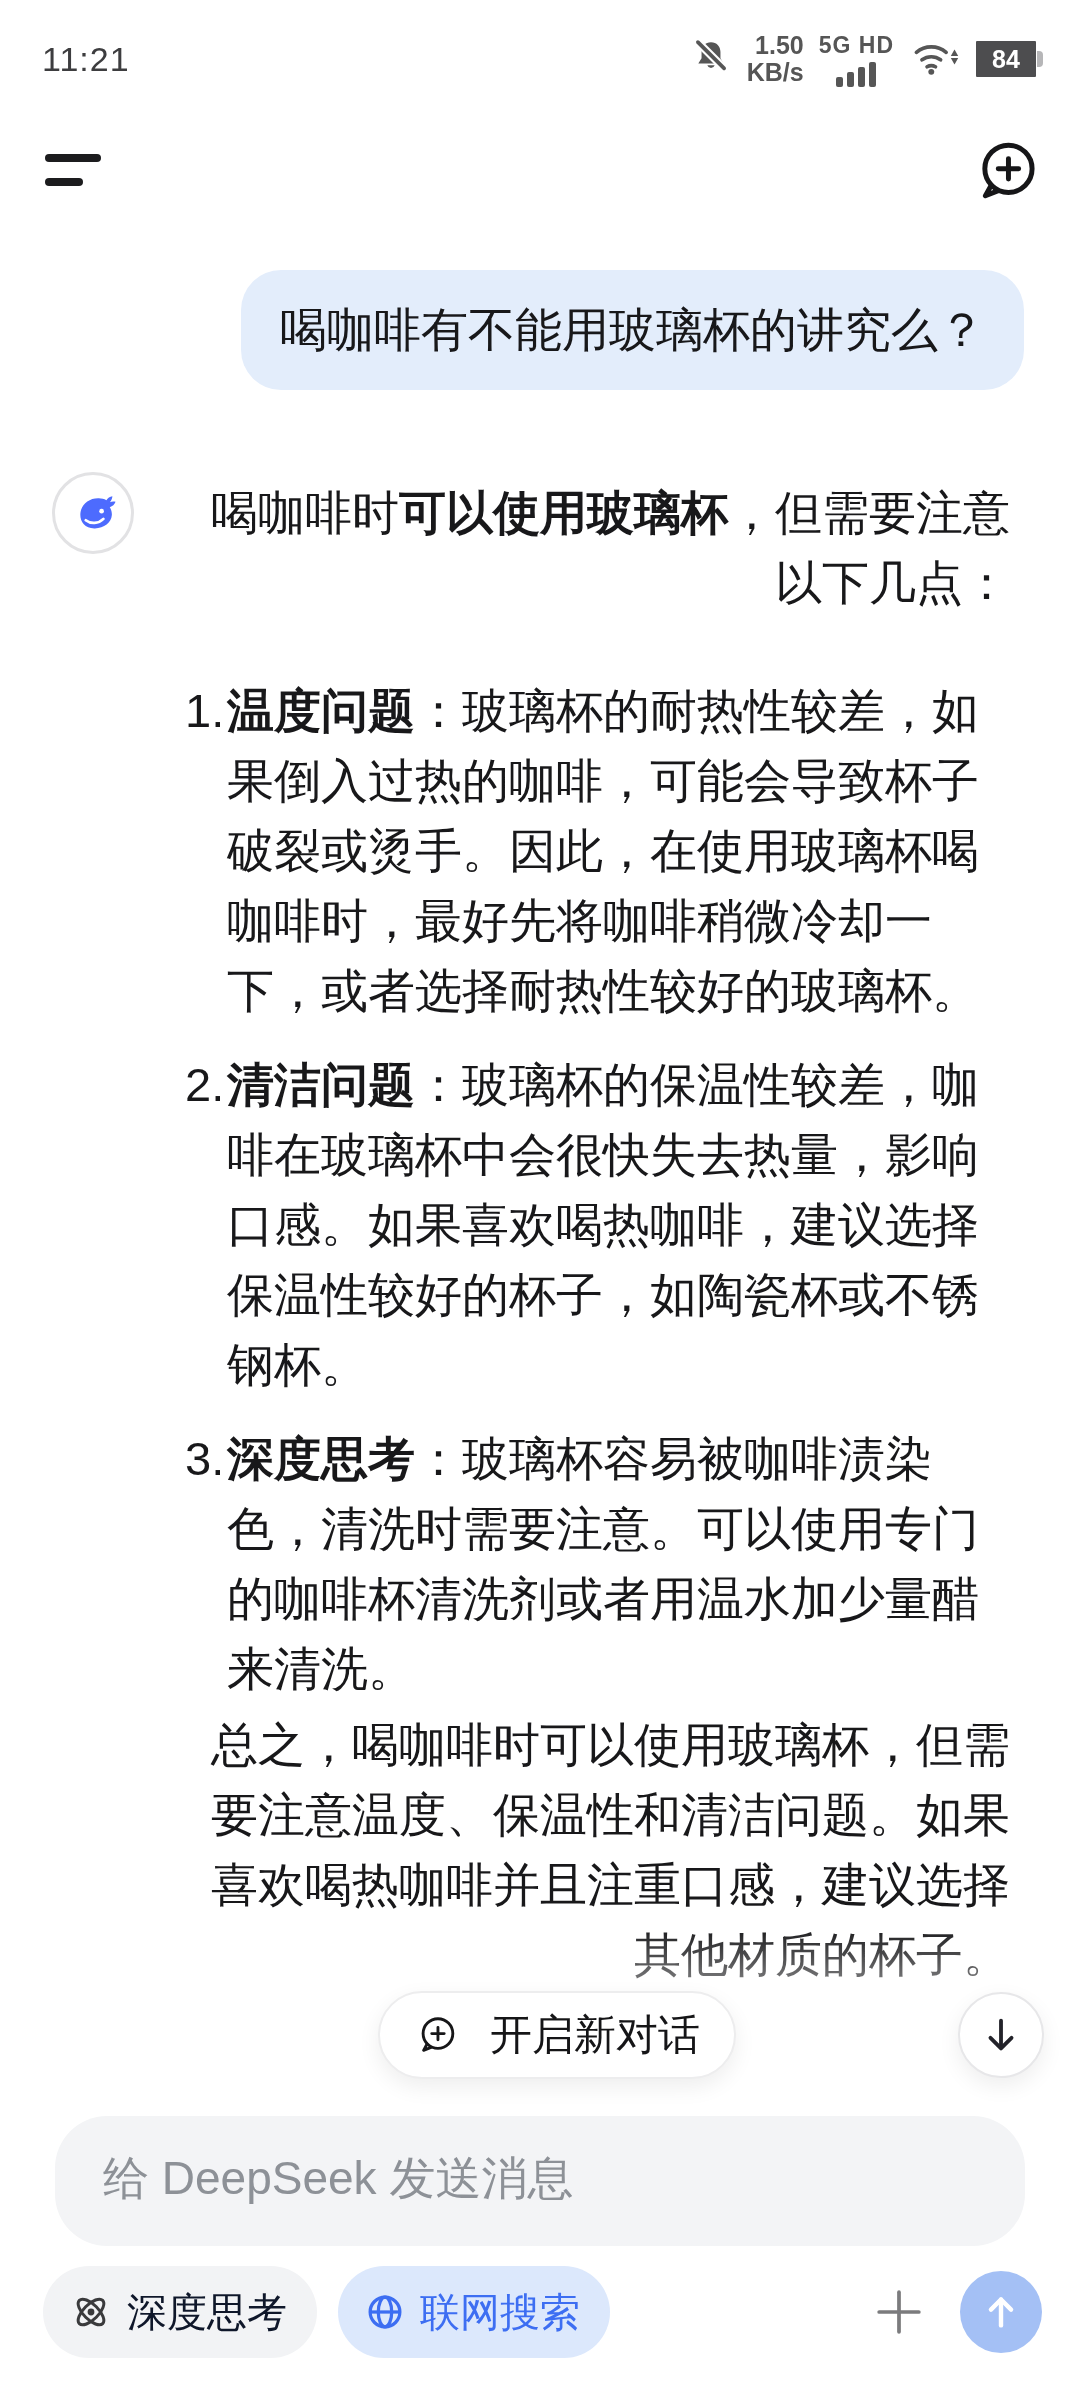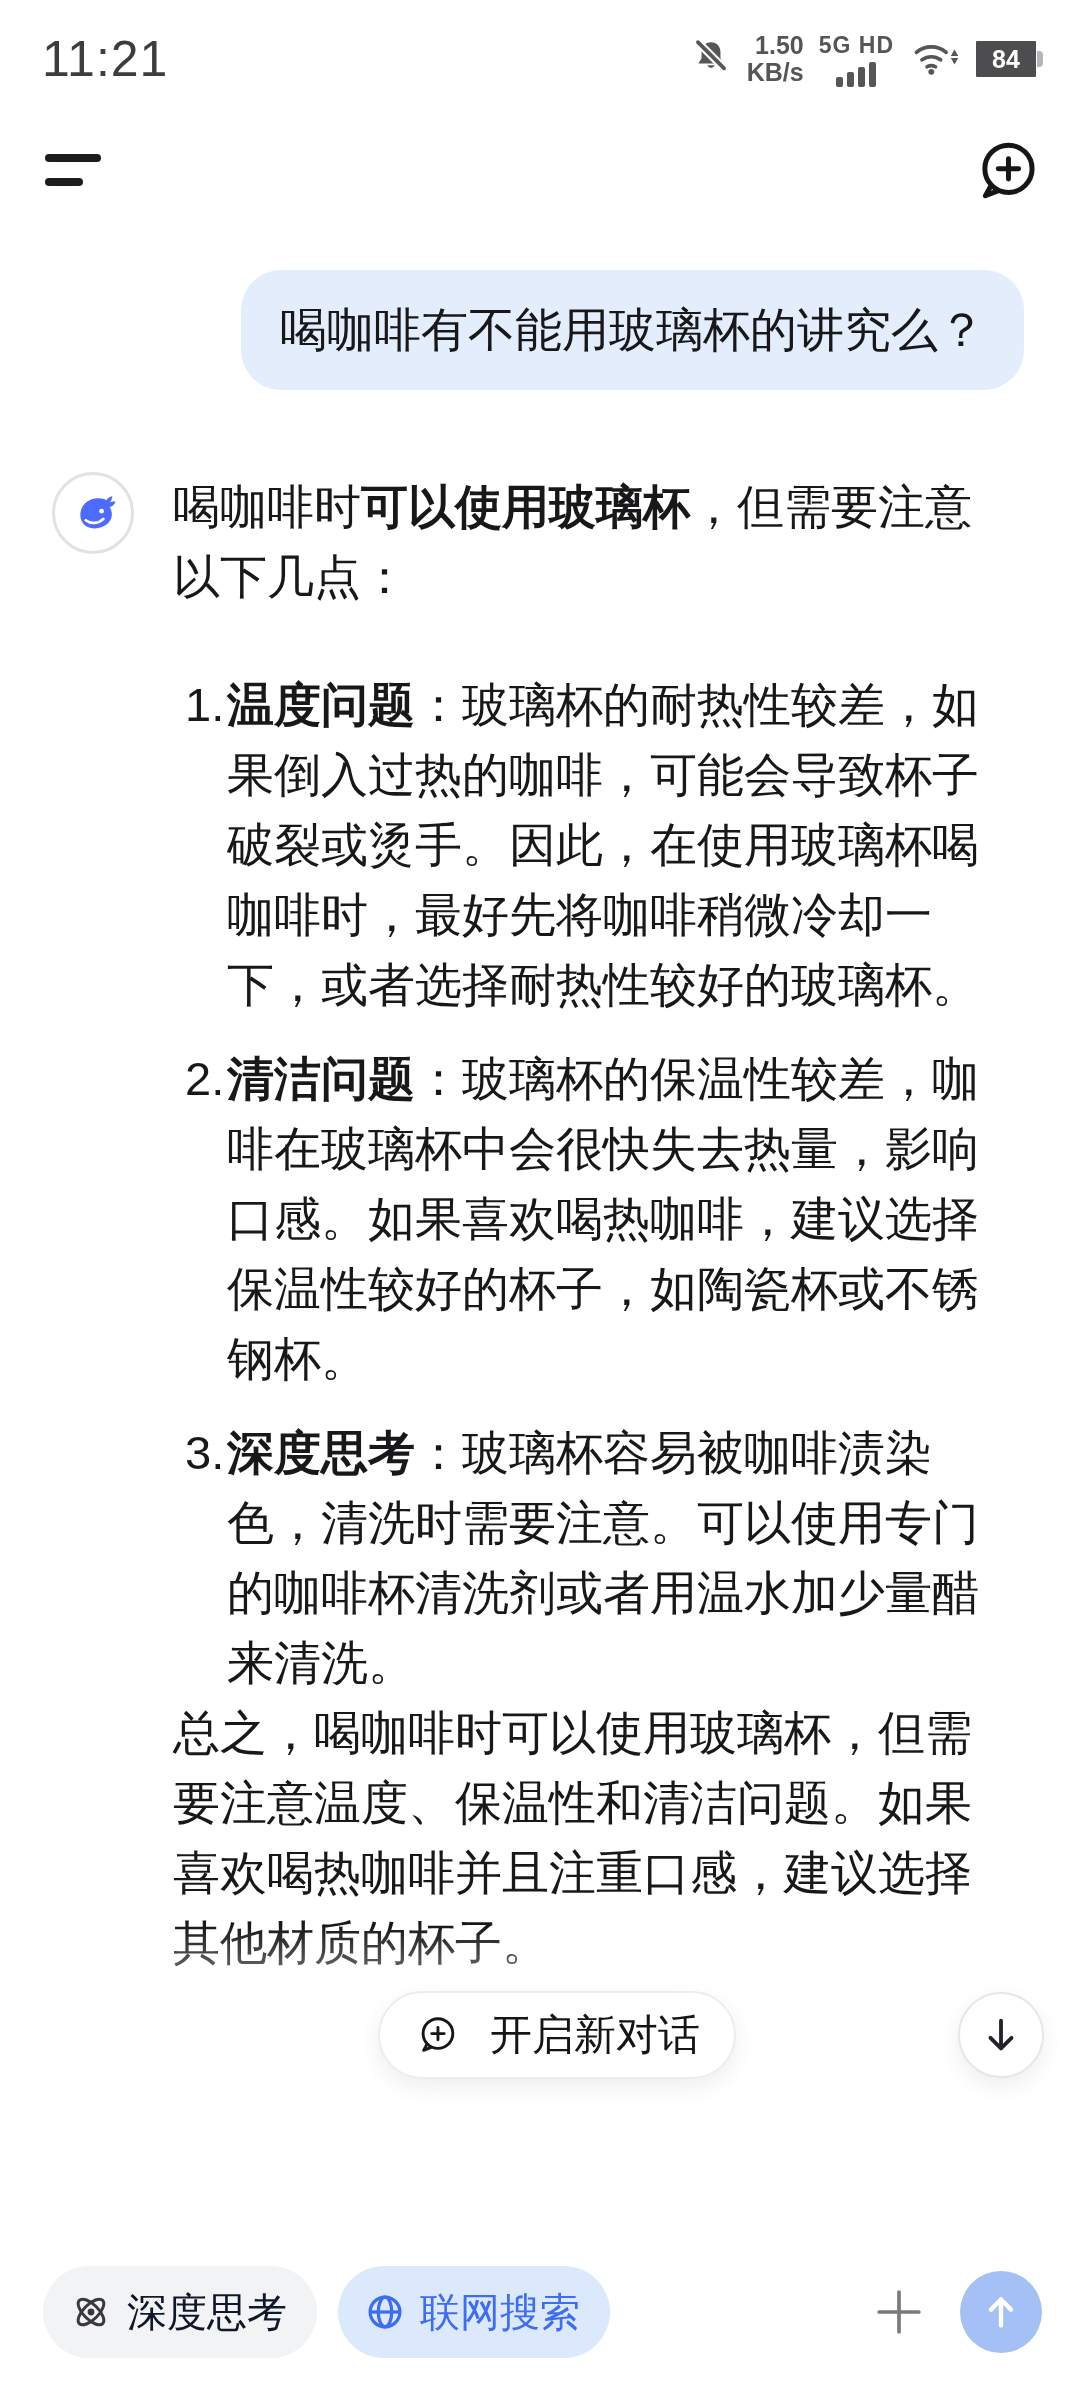--- a/index.html
+++ b/index.html
@@ -8,21 +8,21 @@
     position:relative; width:1080px; height:2400px; margin:0 auto;
     background:#ffffff; overflow:hidden;
     font-family:"Liberation Sans","DejaVu Sans",sans-serif;
     color:#18181a;
   }
 
   
   .status-bar { position:absolute; top:0; left:0; right:0; height:96px;
     display:flex; align-items:center; justify-content:space-between;
     padding:22px 36px 0 42px; }
-  .sb-time { font-size:50px; font-weight:500; color:#3d3d3f; letter-spacing:1px; }
+  .sb-time { font-size:34px; font-weight:500; color:#3d3d3f; letter-spacing:1px; }
   .sb-right { display:flex; align-items:center; gap:15px; }
   .sb-speed { text-align:right; font-size:25px; line-height:27px; font-weight:600; color:#565656; }
   .sb-net { display:flex; flex-direction:column; align-items:center; }
   .sb-net-label { font-size:23px; font-weight:700; color:#565656; letter-spacing:1px; }
   .sb-bars { display:flex; align-items:flex-end; gap:4px; margin-top:3px; }
   .sb-bar { width:7px; background:#565656; border-radius:2px; }
   .sb-batt { position:relative; width:60px; height:36px; background:#4d4d4f;
     border-radius:1px; display:flex; align-items:center; justify-content:center;
     color:#fff; font-size:25px; font-weight:700; margin-right:8px; }
   .sb-batt::after { content:""; position:absolute; right:-7px; top:10px;
@@ -39,21 +39,21 @@
 
   
   .chat { position:absolute; top:250px; left:0; right:0; height:1862px; overflow:hidden; }
   .user-row { display:flex; justify-content:flex-end; padding-right:56px; margin-top:20px; }
   .user-bubble { background:#E3EDFB; border-radius:40px; padding:34px 39px;
     font-size:47px; line-height:52px; color:#18181a; max-width:820px; }
   .ai-row { display:flex; align-items:flex-start; margin-top:82px; padding-left:52px; }
   .avatar { width:82px; height:82px; border-radius:50%; background:#fff;
     border:3px solid #e2e2e4; display:flex; align-items:center; justify-content:center; flex:none; }
   .ai-content { margin-left:39px; width:843px; font-size:47px; line-height:70px; color:#18181a; }
-  .ai-content p { margin:0; }
+  .ai-content p { margin:6px;text-align:right; }
   .b { font-weight:700; }
   .ai-list { list-style:none; margin:58px 0 0 0; padding:0; }
   .ai-item { position:relative; padding-left:54px; margin-bottom:24px; }
   .ai-item:last-child { margin-bottom:0; }
   .ai-num { position:absolute; left:12px; top:0; }
   .ai-summary { margin-top:56px; }
 
   .chat-fade { position:absolute; left:0; right:0; top:1926px; height:186px;
     background:linear-gradient(to bottom, rgba(255,255,255,0) 0%, #ffffff 72%); pointer-events:none; }
 
@@ -201,20 +201,23 @@
 
   <div class="float-down">
     <svg width="46" height="46" viewBox="0 0 48 48">
       <g fill="none" stroke="#23232a" stroke-width="4" stroke-linecap="round" stroke-linejoin="round">
         <path d="M24 9 v28"></path>
         <path d="M13 27 l11 11 11-11"></path>
       </g>
     </svg>
   </div>
 
+  <div class="composer">
+    <div class="composer-ph">给 DeepSeek 发送消息</div>
+  </div>
 
   <div class="toolbar">
     <div class="chip chip-think">
       <svg width="48" height="48" viewBox="0 0 48 48">
         <g fill="none" stroke="#3a3a3c" stroke-width="3">
           <ellipse cx="24" cy="24" rx="16.5" ry="7.5" transform="rotate(45 24 24)"></ellipse>
           <ellipse cx="24" cy="24" rx="16.5" ry="7.5" transform="rotate(-45 24 24)"></ellipse>
         </g>
         <circle cx="24" cy="24" r="3.4" fill="#3a3a3c"></circle>
       </svg>

